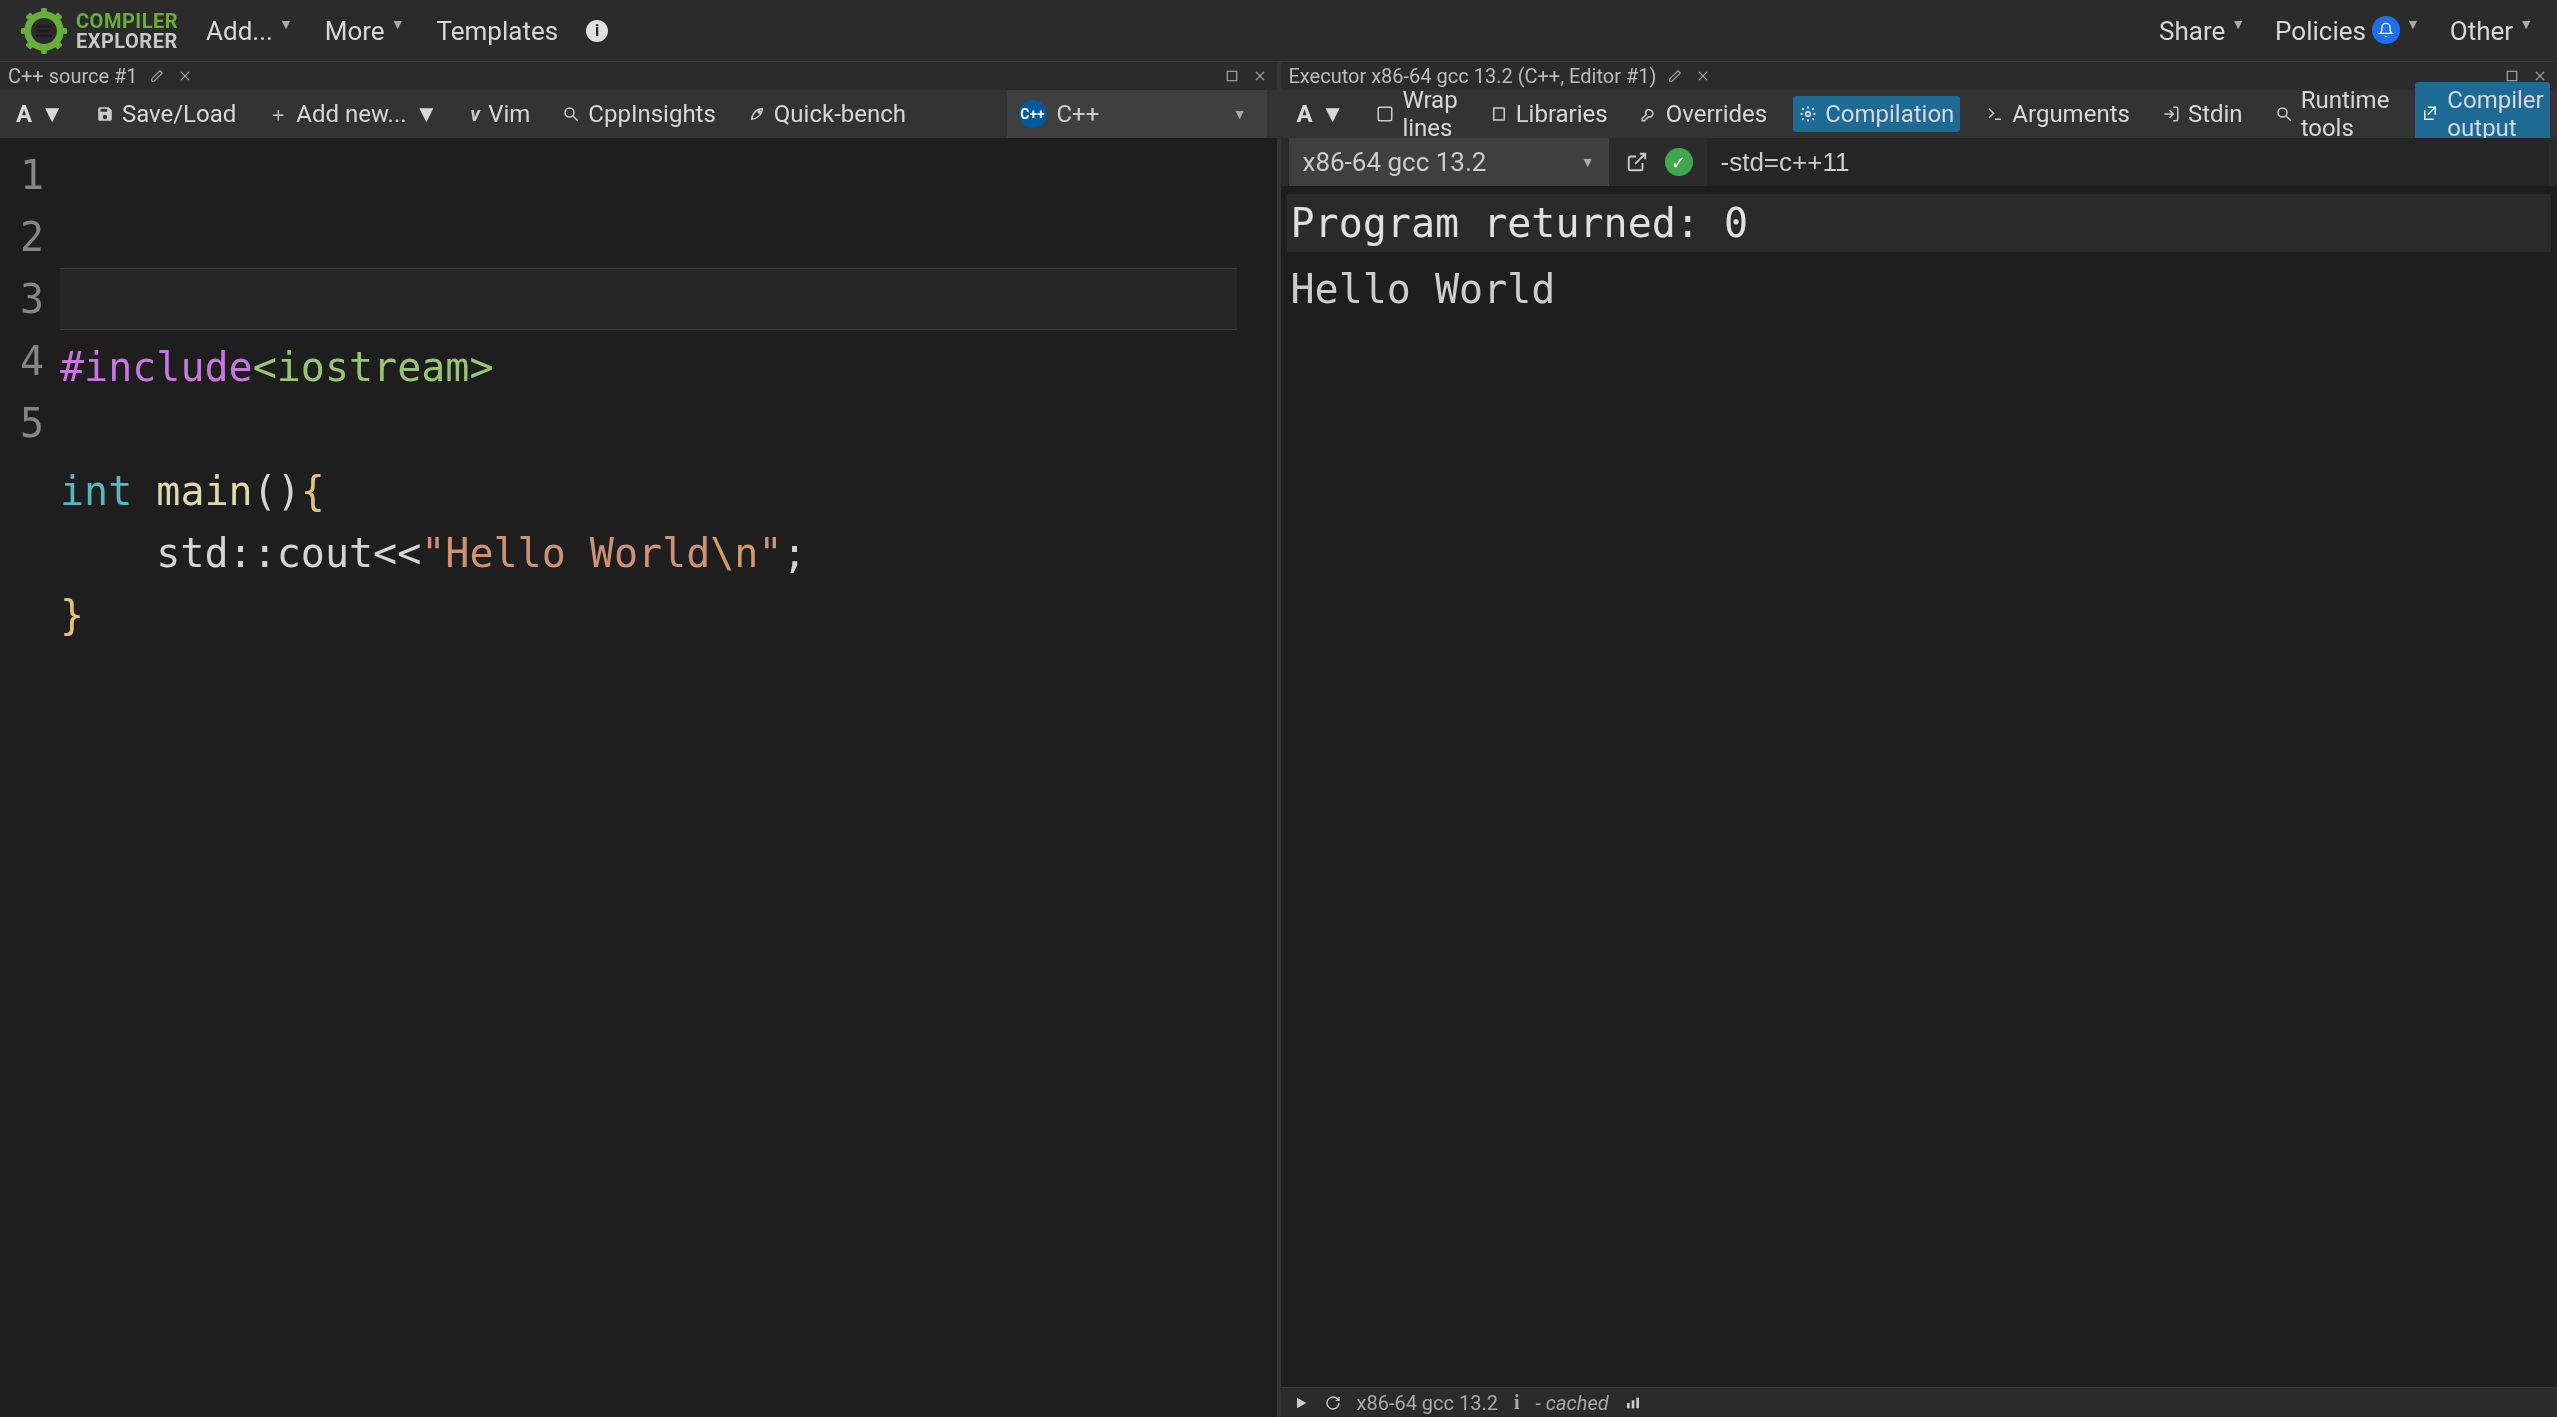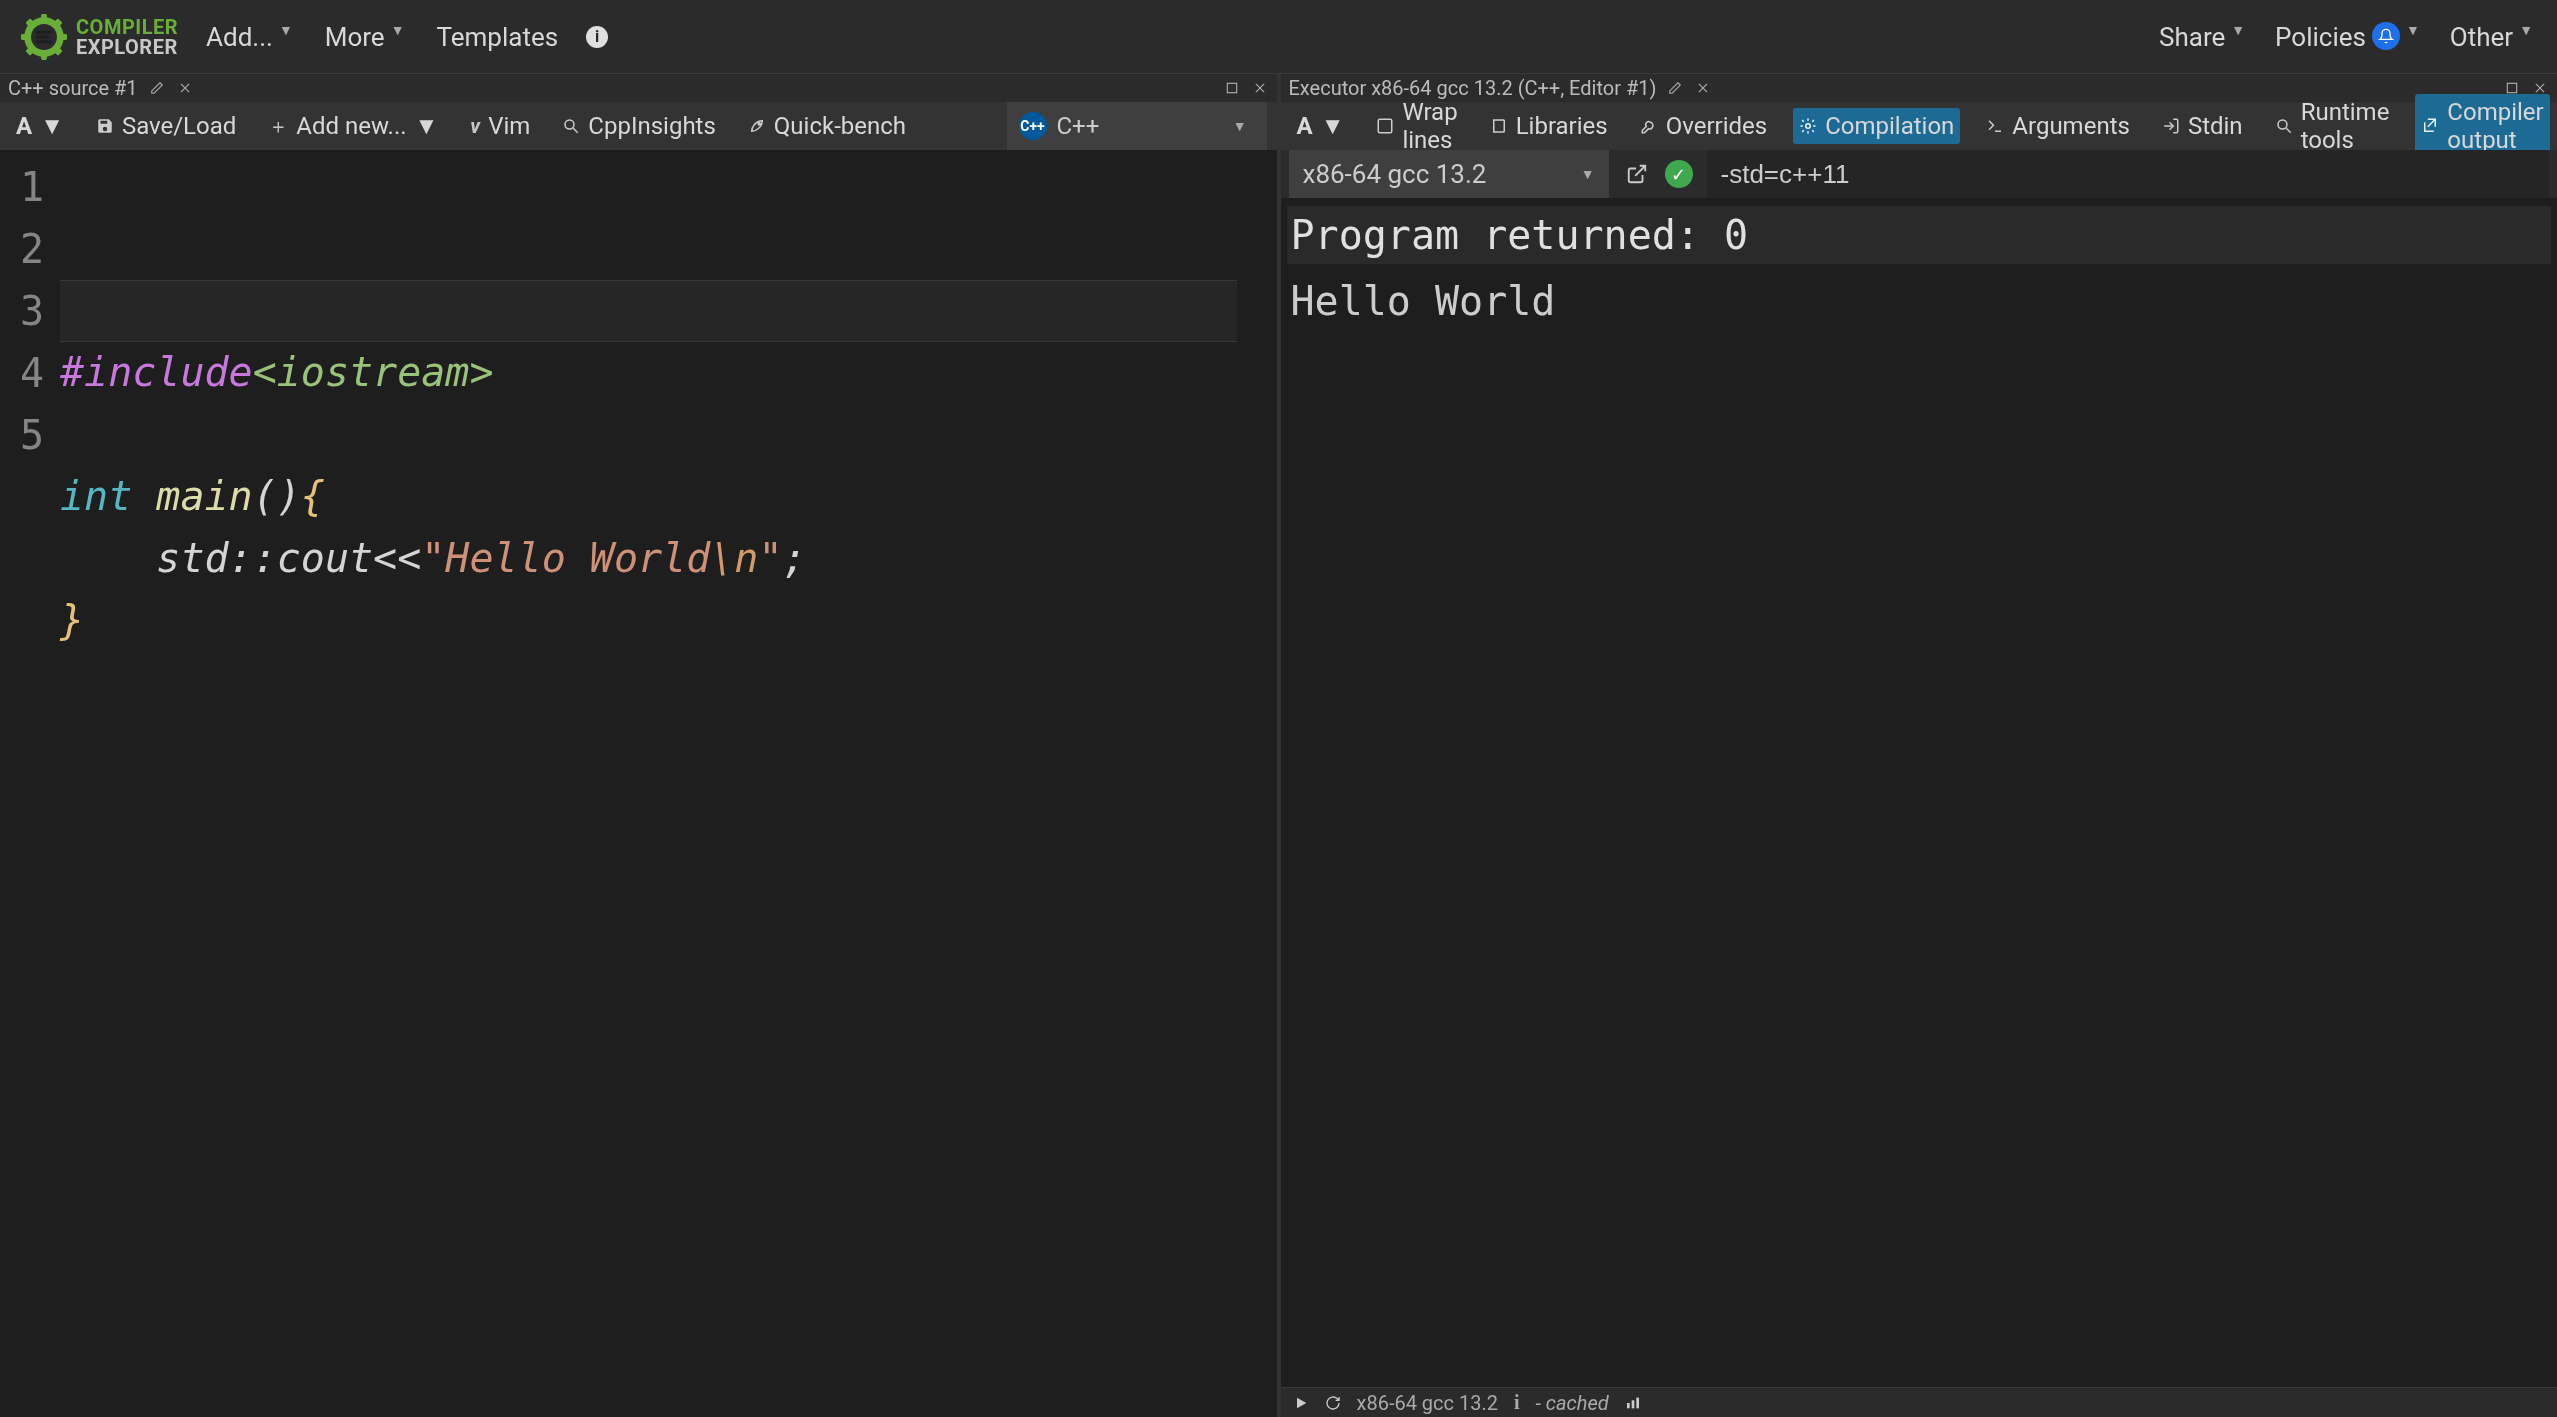--- a/index.html
+++ b/index.html
@@ -11,21 +11,21 @@
     height: 1417px;
     overflow: hidden;
     display: flex;
     flex-direction: column;
   }
   
   .topnav {
     display: flex;
     align-items: center;
     background: #2b2b2b;
-    height: 74px;
+    height: 62px;
     padding: 0 20px;
     gap: 24px;
     border-bottom: 1px solid #3a3a3a;
   }
   .logo {
     display: flex;
     align-items: center;
     gap: 8px;
   }
   .logo-svg { width: 48px; height: 48px; }
@@ -136,25 +136,24 @@
   .gutter {
     width: 60px;
     text-align: right;
     color: #858585;
     padding-right: 16px;
     padding-top: 6px;
     user-select: none;
   }
   .code {
     flex: 1;
-    padding-top: 5px;
+    padding-top: 12px;
     white-space: pre;
     color: #d4d4d4;
     position: relative;
-    font-style: italic;
   }
   .code .active-line-bg {
     position: absolute;
     left: 0; right: 40px;
     top: calc(6px + 2 * 1.55em);
     height: 1.55em;
     background: rgba(255,255,255,0.04);
     border-top: 1px solid #3a3a3a;
     border-bottom: 1px solid #3a3a3a;
   }

